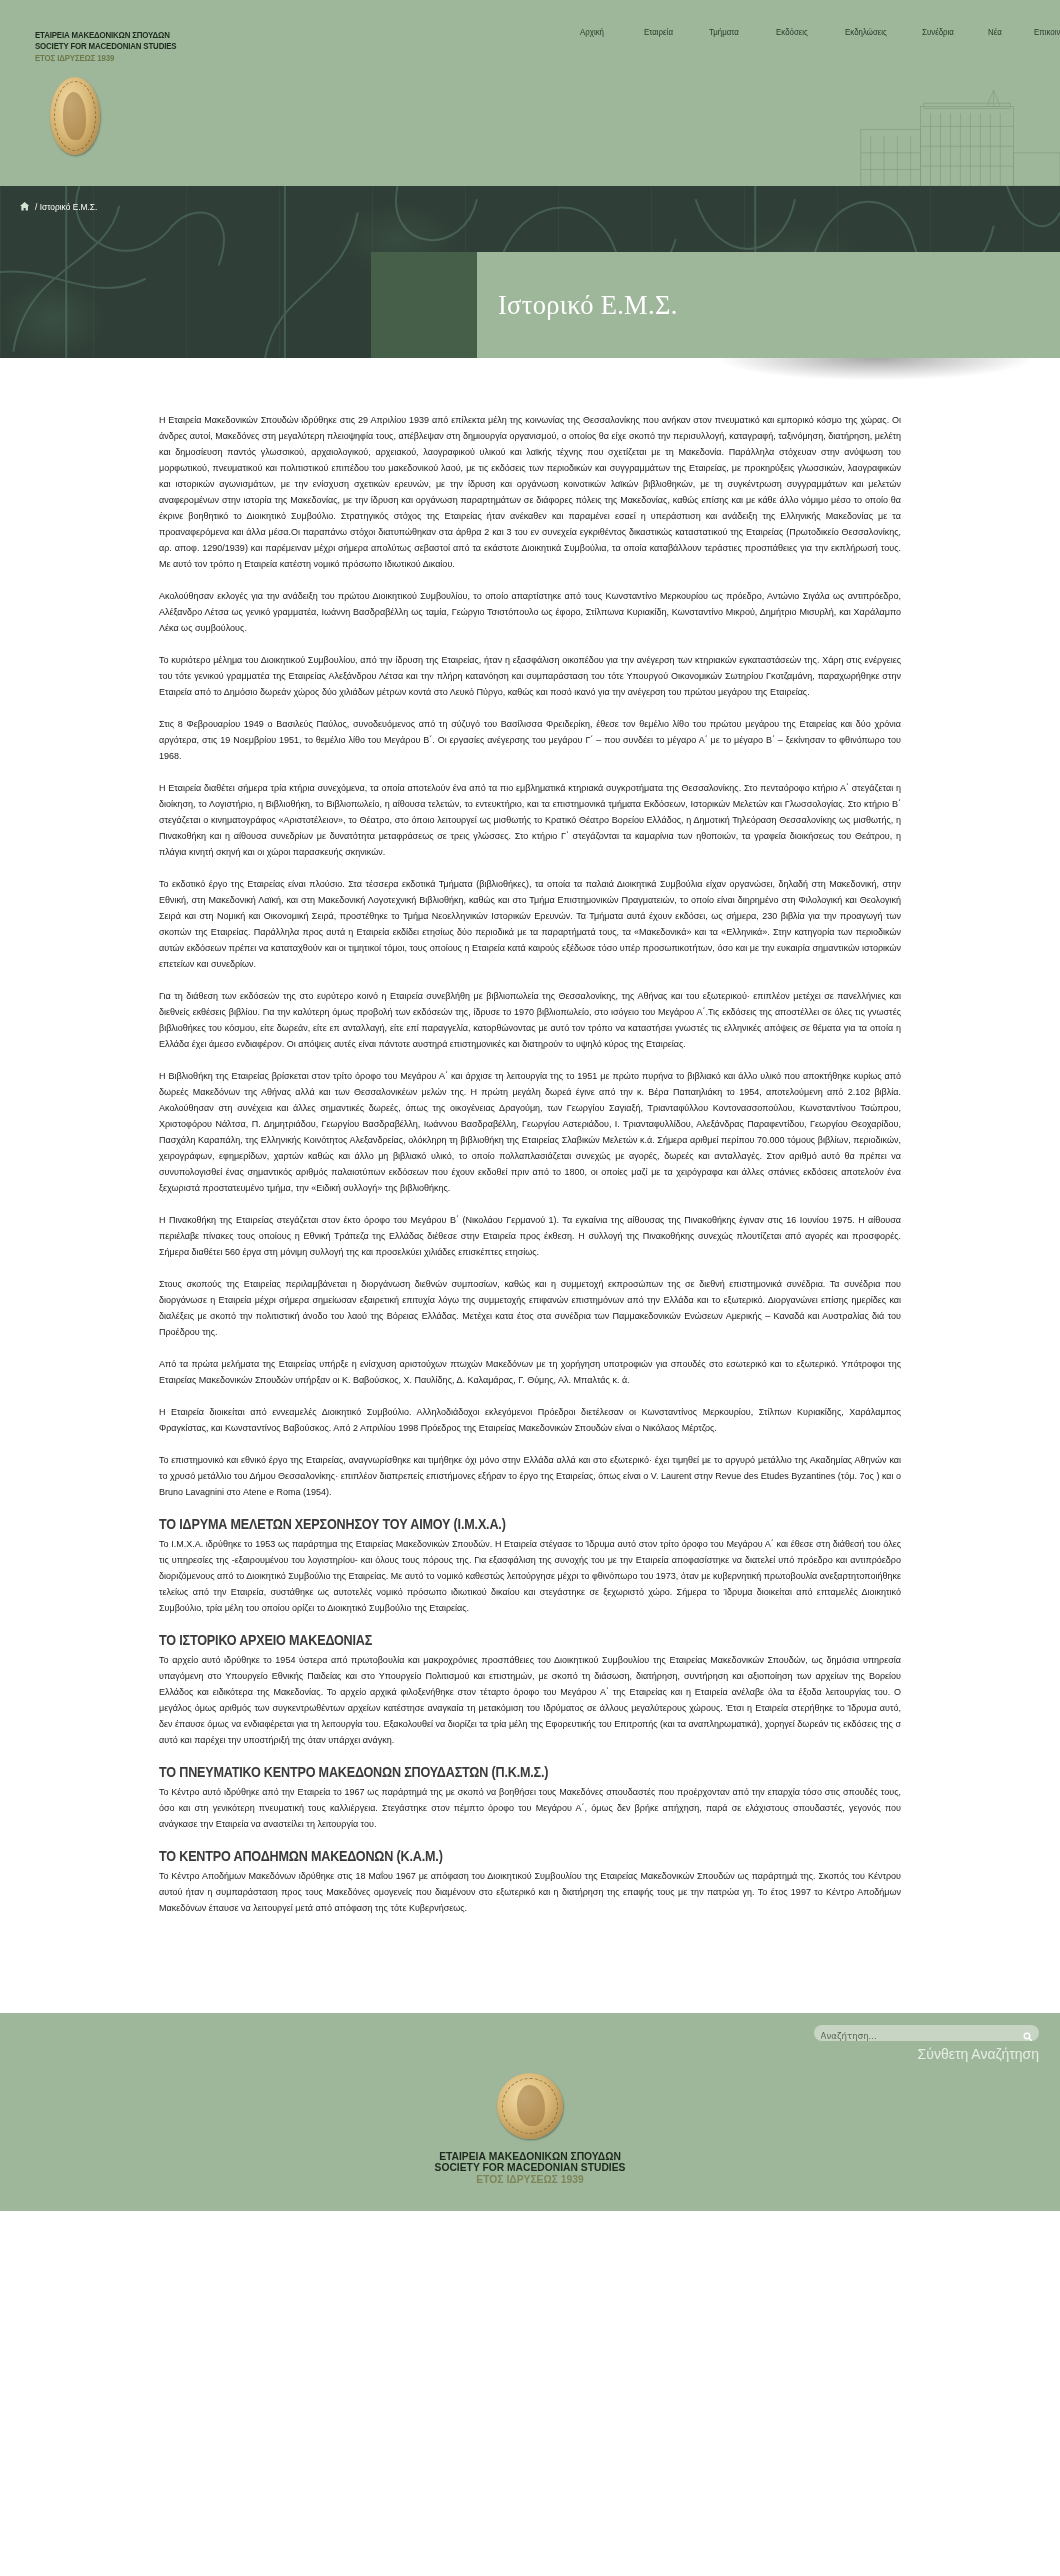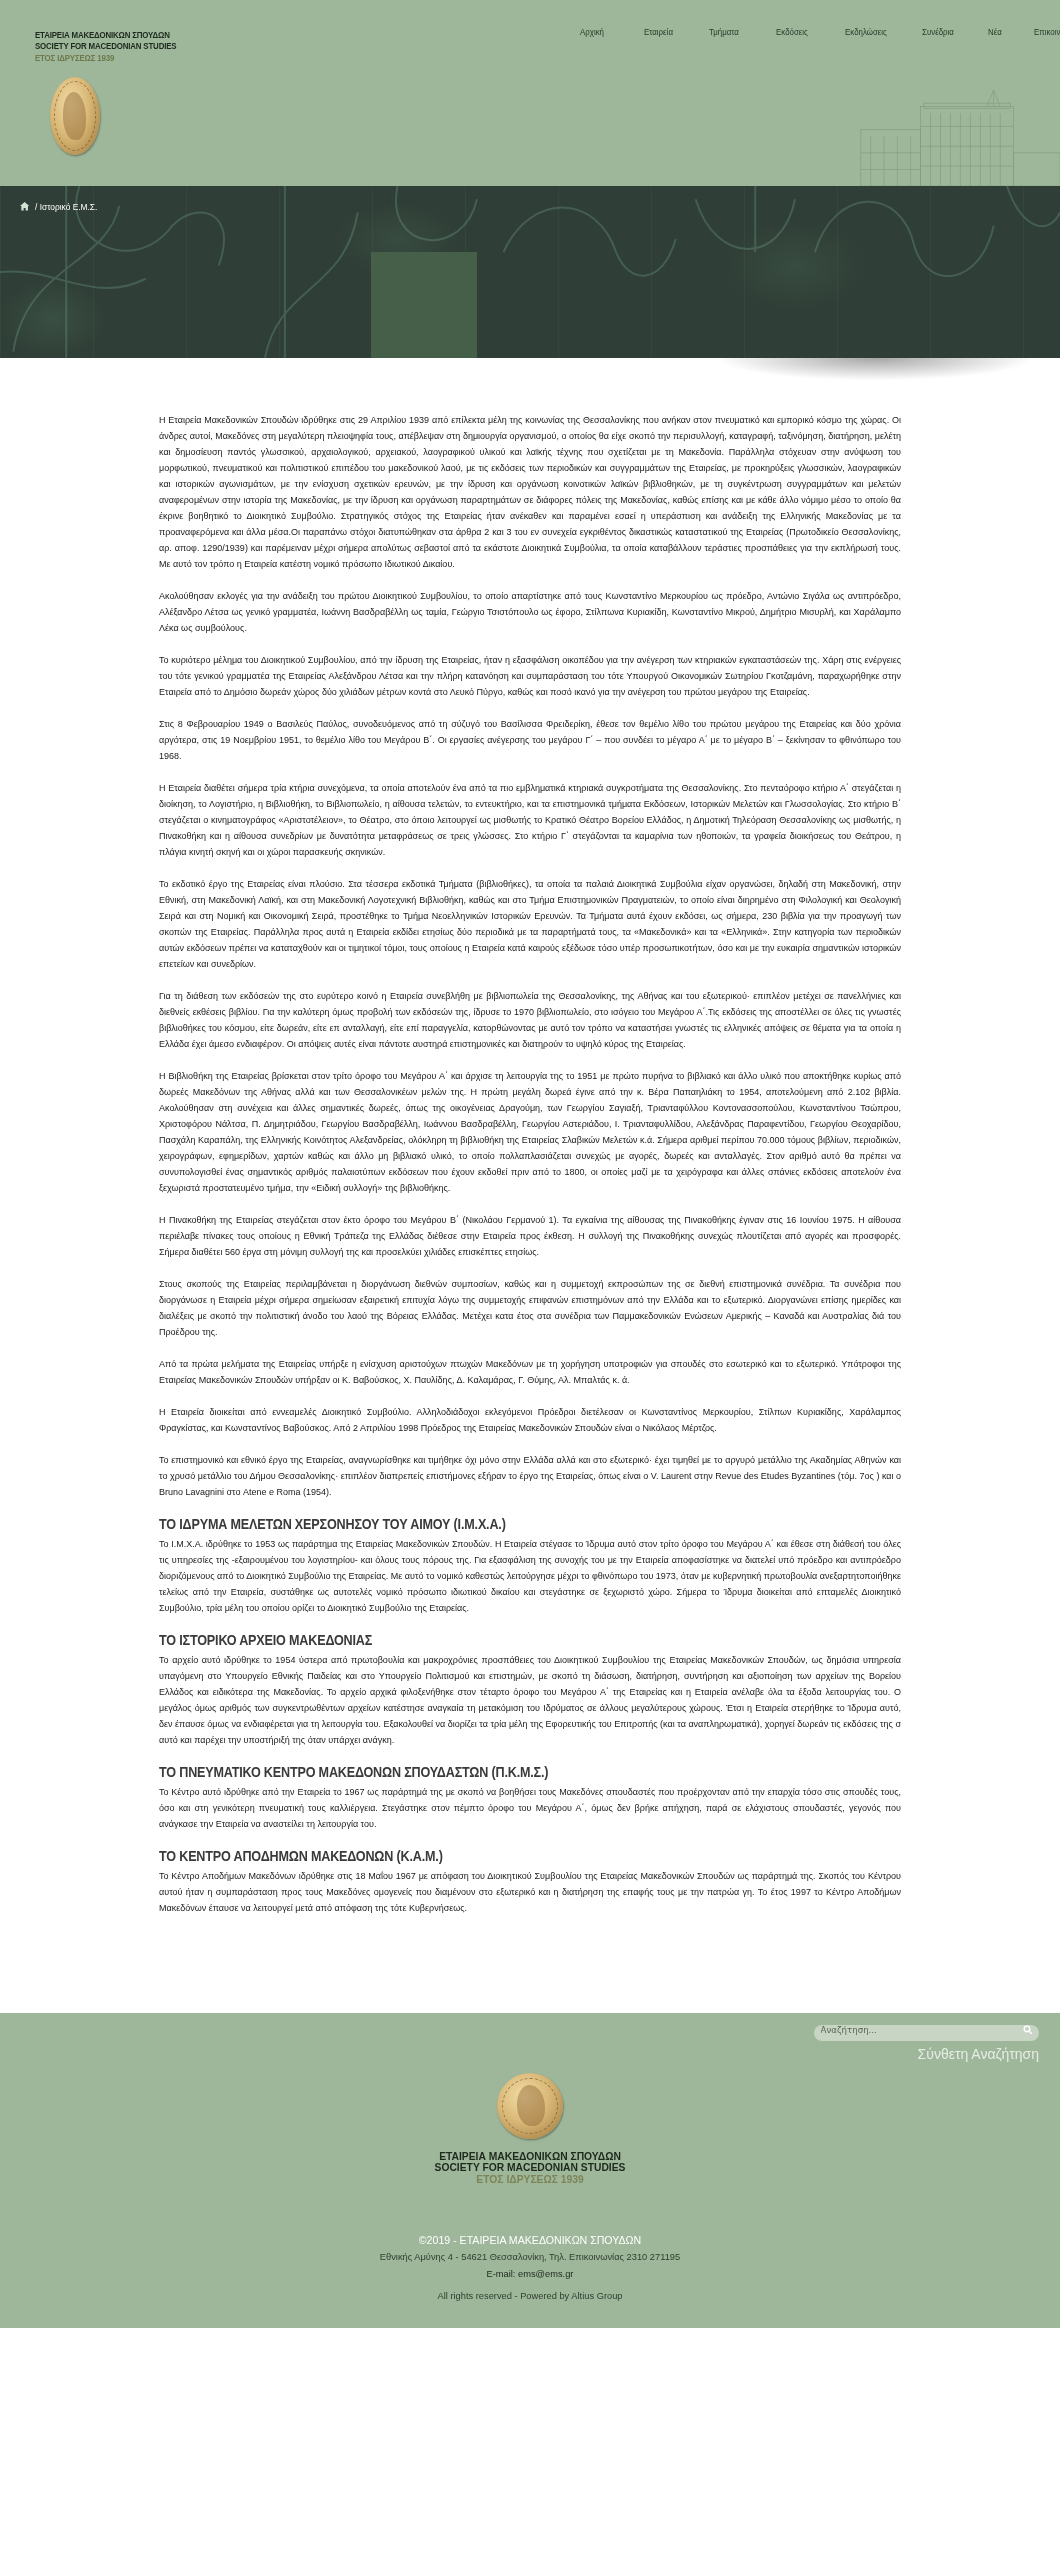--- a/index.html
+++ b/index.html
@@ -89,21 +89,21 @@
   }
   .content-spacer { height: 73px; }
 
   
   .site-footer { background: #9eb79a; padding-top: 12px; padding-bottom: 26.5px; position: relative; }
   .footer-search {
     position: absolute; right: 21px; top: 12px; width: 225px;
   }
   .search-box {
     width: 225px; height: 16px; border-radius: 8px; background: #c8d5c4;
-    display: flex; align-items: flex-start; padding: 0 6.6px; gap: 18px;
+    display: flex; align-items: flex-end; padding: 0 6.6px; gap: 18px;
   }
   .search-input {
     flex: 1; border: none; background: transparent; font-size: 8.6px; color: #4a5a48; outline: none;
     font-family: "DejaVu Sans", sans-serif;
   }
   .search-input::placeholder { color: #566554; }
   .search-icon { width: 9.3px; height: 9.3px; }
   .advanced-search {
     display: block; text-align: right; margin-top: 5.3px; font-size: 14px; color: #e6eee4; text-decoration: none;
     font-family: Liberation Sans, sans-serif;
@@ -204,20 +204,23 @@
   <nav class="breadcrumb">
     <a>
       <svg class="home-icon" viewBox="0 0 14 13">
         <path d="M7 0 L14 6 L12 6 L12 13 L8.5 13 L8.5 9 L5.5 9 L5.5 13 L2 13 L2 6 L0 6 Z" fill="#d6e2d4"></path>
       </svg>
     </a>
     <span class="breadcrumb-current">/ Ιστορικό Ε.Μ.Σ.</span>
   </nav>
 
   <div class="title-accent"></div>
+  <div class="title-block">
+    <h1 class="page-title">Ιστορικό Ε.Μ.Σ.</h1>
+  </div>
 </section>
 <div class="banner-shadow"></div>
 
 <main class="content">
   <p>Η Εταιρεία Μακεδονικών Σπουδών ιδρύθηκε στις 29 Απριλίου 1939 από επίλεκτα μέλη της κοινωνίας της Θεσσαλονίκης που ανήκαν στον πνευματικό και εμπορικό κόσμο της χώρας. Οι άνδρες αυτοί, Μακεδόνες στη μεγαλύτερη πλειοψηφία τους, απέβλεψαν στη δημιουργία οργανισμού, ο οποίος θα είχε σκοπό την περισυλλογή, καταγραφή, ταξινόμηση, διατήρηση, μελέτη και δημοσίευση παντός γλωσσικού, αρχαιολογικού, αρχειακού, λαογραφικού υλικού και λαϊκής τέχνης που σχετίζεται με τη Μακεδονία. Παράλληλα στόχευαν στην ανύψωση του μορφωτικού, πνευματικού και πολιτιστικού επιπέδου του μακεδονικού λαού, με τις εκδόσεις των περιοδικών και συγγραμμάτων της Εταιρείας, με προκηρύξεις γλωσσικών, λαογραφικών και ιστορικών αγωνισμάτων, με την ενίσχυση σχετικών ερευνών, με την ίδρυση και οργάνωση κοινοτικών λαϊκών βιβλιοθηκών, με τη συγκέντρωση συγγραμμάτων και μελετών αναφερομένων στην ιστορία της Μακεδονίας, με την ίδρυση και οργάνωση παραρτημάτων σε διάφορες πόλεις της Μακεδονίας, καθώς επίσης και με κάθε άλλο νόμιμο μέσο το οποίο θα έκρινε βοηθητικό το Διοικητικό Συμβούλιο. Στρατηγικός στόχος της Εταιρείας ήταν ανέκαθεν και παραμένει εσαεί η υπεράσπιση και ανάδειξη της Ελληνικής Μακεδονίας με τα προαναφερόμενα και άλλα μέσα.Οι παραπάνω στόχοι διατυπώθηκαν στα άρθρα 2 και 3 του εν συνεχεία εγκριθέντος δικαστικώς καταστατικού της Εταιρείας (Πρωτοδικείο Θεσσαλονίκης, αρ. αποφ. 1290/1939) και παρέμειναν μέχρι σήμερα απολύτως σεβαστοί από τα εκάστοτε Διοικητικά Συμβούλια, τα οποία καταβάλλουν τεράστιες προσπάθειες για την εκπλήρωσή τους. Με αυτό τον τρόπο η Εταιρεία κατέστη νομικό πρόσωπο Ιδιωτικού Δικαίου.</p>
   <p>Ακολούθησαν εκλογές για την ανάδειξη του πρώτου Διοικητικού Συμβουλίου, το οποίο απαρτίστηκε από τους Κωνσταντίνο Μερκουρίου ως πρόεδρο, Αντώνιο Σιγάλα ως αντιπρόεδρο, Αλέξανδρο Λέτσα ως γενικό γραμματέα, Ιωάννη Βασδραβέλλη ως ταμία, Γεώργιο Τσιστόπουλο ως έφορο, Στίλπωνα Κυριακίδη, Κωνσταντίνο Μικρού, Δημήτριο Μισυρλή, και Χαράλαμπο Λέκα ως συμβούλους.</p>
   <p>Το κυριότερο μέλημα του Διοικητικού Συμβουλίου, από την ίδρυση της Εταιρείας, ήταν η εξασφάλιση οικοπέδου για την ανέγερση των κτηριακών εγκαταστάσεών της. Χάρη στις ενέργειες του τότε γενικού γραμματέα της Εταιρείας Αλεξάνδρου Λέτσα και την πλήρη κατανόηση και συμπαράσταση του τότε Υπουργού Οικονομικών Σωτηρίου Γκοτζαμάνη, παραχωρήθηκε στην Εταιρεία από το Δημόσιο δωρεάν χώρος δύο χιλιάδων μέτρων κοντά στο Λευκό Πύργο, καθώς και ποσό ικανό για την ανέγερση του πρώτου μεγάρου της Εταιρείας.</p>
   <p>Στις 8 Φεβρουαρίου 1949 ο Βασιλεύς Παύλος, συνοδευόμενος από τη σύζυγό του Βασίλισσα Φρειδερίκη, έθεσε τον θεμέλιο λίθο του πρώτου μεγάρου της Εταιρείας και δύο χρόνια αργότερα, στις 19 Νοεμβρίου 1951, το θεμέλιο λίθο του Μεγάρου Β΄. Οι εργασίες ανέγερσης του μεγάρου Γ΄ – που συνδέει το μέγαρο Α΄ με το μέγαρο Β΄ – ξεκίνησαν το φθινόπωρο του 1968.</p>
   <p>Η Εταιρεία διαθέτει σήμερα τρία κτήρια συνεχόμενα, τα οποία αποτελούν ένα από τα πιο εμβληματικά κτηριακά συγκροτήματα της Θεσσαλονίκης. Στο πενταόροφο κτήριο Α΄ στεγάζεται η διοίκηση, το Λογιστήριο, η Βιβλιοθήκη, το Βιβλιοπωλείο, η αίθουσα τελετών, το εντευκτήριο, και τα επιστημονικά τμήματα Εκδόσεων, Ιστορικών Μελετών και Γλωσσολογίας. Στο κτήριο Β΄ στεγάζεται ο κινηματογράφος «Αριστοτέλειον», το Θέατρο, στο όποιο λειτουργεί ως μισθωτής το Κρατικό Θέατρο Βορείου Ελλάδος, η Δημοτική Τηλεόραση Θεσσαλονίκης ως μισθωτής, η Πινακοθήκη και η αίθουσα συνεδρίων με δυνατότητα μεταφράσεως σε τρεις γλώσσες. Στο κτήριο Γ΄ στεγάζονται τα καμαρίνια των ηθοποιών, τα γραφεία διοικήσεως του Θεάτρου, η πλάγια κινητή σκηνή και οι χώροι παρασκευής σκηνικών.</p>
   <p>Το εκδοτικό έργο της Εταιρείας είναι πλούσιο. Στα τέσσερα εκδοτικά Τμήματα (βιβλιοθήκες), τα οποία τα παλαιά Διοικητικά Συμβούλια είχαν οργανώσει, δηλαδή στη Μακεδονική, στην Εθνική, στη Μακεδονική Λαϊκή, και στη Μακεδονική Λογοτεχνική Βιβλιοθήκη, καθώς και στο Τμήμα Επιστημονικών Πραγματειών, το οποίο είναι διηρημένο στη Φιλολογική και Θεολογική Σειρά και στη Νομική και Οικονομική Σειρά, προστέθηκε το Τμήμα Νεοελληνικών Ιστορικών Ερευνών. Τα Τμήματα αυτά έχουν εκδόσει, ως σήμερα, 230 βιβλία για την προαγωγή των σκοπών της Εταιρείας. Παράλληλα προς αυτά η Εταιρεία εκδίδει ετησίως δύο περιοδικά με τα παραρτήματά τους, τα «Μακεδονικά» και τα «Ελληνικά». Στην κατηγορία των περιοδικών αυτών εκδόσεων πρέπει να καταταχθούν και οι τιμητικοί τόμοι, τους οποίους η Εταιρεία κατά καιρούς εξέδωσε τόσο υπέρ προσωπικοτήτων, όσο και με την ευκαιρία σημαντικών ιστορικών επετείων και συνεδρίων.</p>
@@ -260,22 +263,14 @@
     <a class="advanced-search">Σύνθετη Αναζήτηση</a>
   </div>
 
   <div class="footer-brand">
     <div class="footer-medal"></div>
     <div class="footer-brand-line">ΕΤΑΙΡΕΙΑ ΜΑΚΕΔΟΝΙΚΩΝ ΣΠΟΥΔΩΝ</div>
     <div class="footer-brand-line">SOCIETY FOR MACEDONIAN STUDIES</div>
     <div class="footer-brand-line year">ΕΤΟΣ ΙΔΡΥΣΕΩΣ 1939</div>
   </div>
 
-  <div class="footer-info">
-    <div class="copyright">©2019 - ΕΤΑΙΡΕΙΑ ΜΑΚΕΔΟΝΙΚΩΝ ΣΠΟΥΔΩΝ</div>
-    <div class="address">Εθνικής Αμύνης 4 - 54621 Θεσσαλονίκη, Τηλ. Επικοινωνίας 2310 271195</div>
-    <div class="email">
-      <span>E-mail: </span><a>ems@ems.gr</a>
-    </div>
-    <div class="powered">All rights reserved - Powered by Altius Group</div>
-  </div>
 </footer>
 
 
 </body></html>

